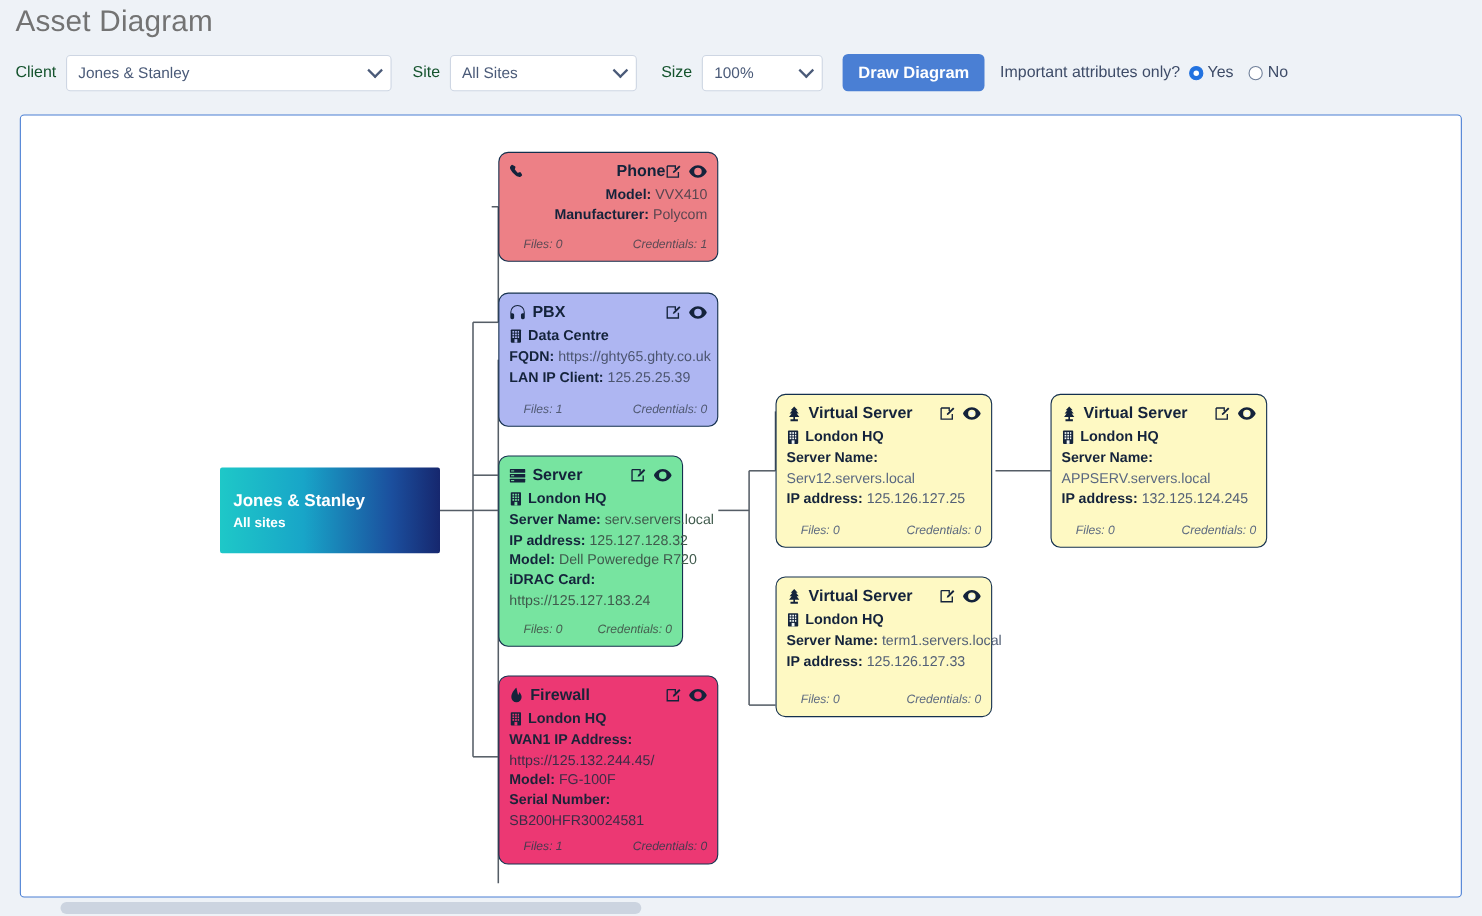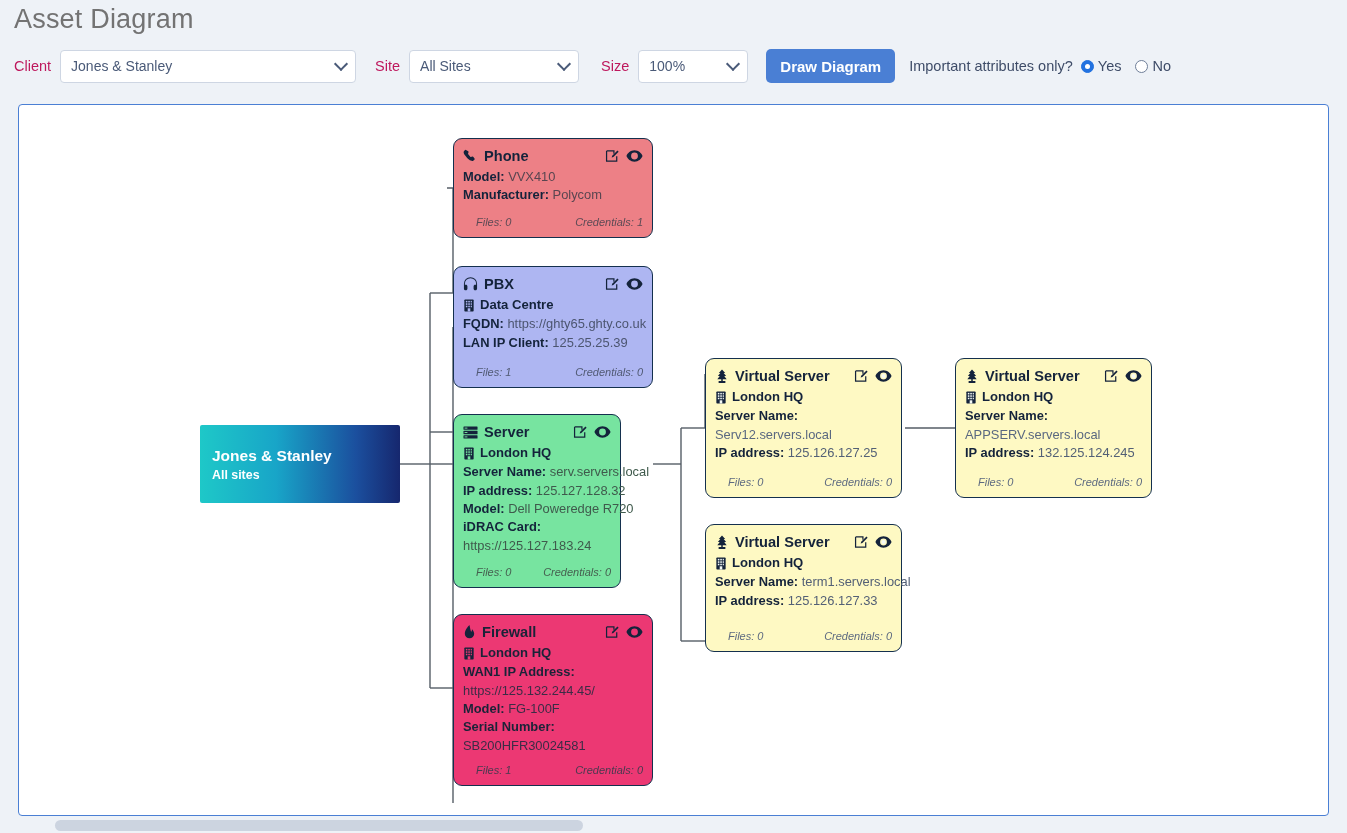--- a/index.html
+++ b/index.html
@@ -17,21 +17,21 @@
   .page-title {
     position: absolute; left: 14px; top: 4px;
     font-size: 27px; font-weight: 400; color: #737373;
     letter-spacing: 0.2px;
   }
   .toolbar {
     position: absolute; left: 14px; top: 49px;
     display: flex; align-items: center; gap: 0;
     font-size: 14px; color: #3b4a66;
   }
-  .tb-label { color: #be185d; font-size: 14.5px; margin-right: 9px; }
+  .tb-label { color: #14532d; font-size: 14.5px; margin-right: 9px; }
   .select-wrap { position: relative; display: inline-block; }
   select.styled {
     -webkit-appearance: none; appearance: none;
     background: #ffffff;
     border: 1px solid #ced6e3;
     border-radius: 4px;
     color: #4a5a78;
     font-family: "Liberation Sans", sans-serif;
     font-size: 14px;
     padding: 7px 30px 7px 10px;
@@ -240,21 +240,21 @@
         <path d="M886,323 L886,323"></path>
         <path d="M886,323 L936,323"></path>
       </g>
     </svg>
 
     <div class="root-node" style="left:181px; top:320px; width:200px; height:78px;">
       <div class="rn-title">Jones &amp; Stanley</div>
       <div class="rn-sub">All sites</div>
     </div>
 
-    <div class="node n-phone" style="left:434px; top:33px; width:200px; height:100px;">
+    <div class="node n-phone" style="left:434px; top:33px; width:200px; height:100px;text-align:right;">
       <div class="hdr">
         <span class="ico">
           <svg width="15" height="15" viewBox="0 0 16 16" fill="#14233b">
               <path d="M3.2 1.1a1 1 0 0 0-1.3.2L1 2.5c-.5.7-.4 1.6.1 2.6.6 1.2 1.7 2.7 3.1 4.1 1.4 1.4 2.9 2.5 4.1 3.1 1 .5 1.9.6 2.6.1l1.2-.9a1 1 0 0 0 .2-1.3l-1.2-1.8a1 1 0 0 0-1.2-.4l-1.4.5a.7.7 0 0 1-.7-.2L5.6 5.6a.7.7 0 0 1-.2-.7l.5-1.4a1 1 0 0 0-.4-1.2L3.2 1.1z"></path>
             </svg>
         </span>
         <span class="ttl">Phone</span>
         <span class="acts">
           <span>
             <svg width="14" height="14" viewBox="0 0 16 16" fill="none" stroke="#14233b" stroke-width="1.4">

